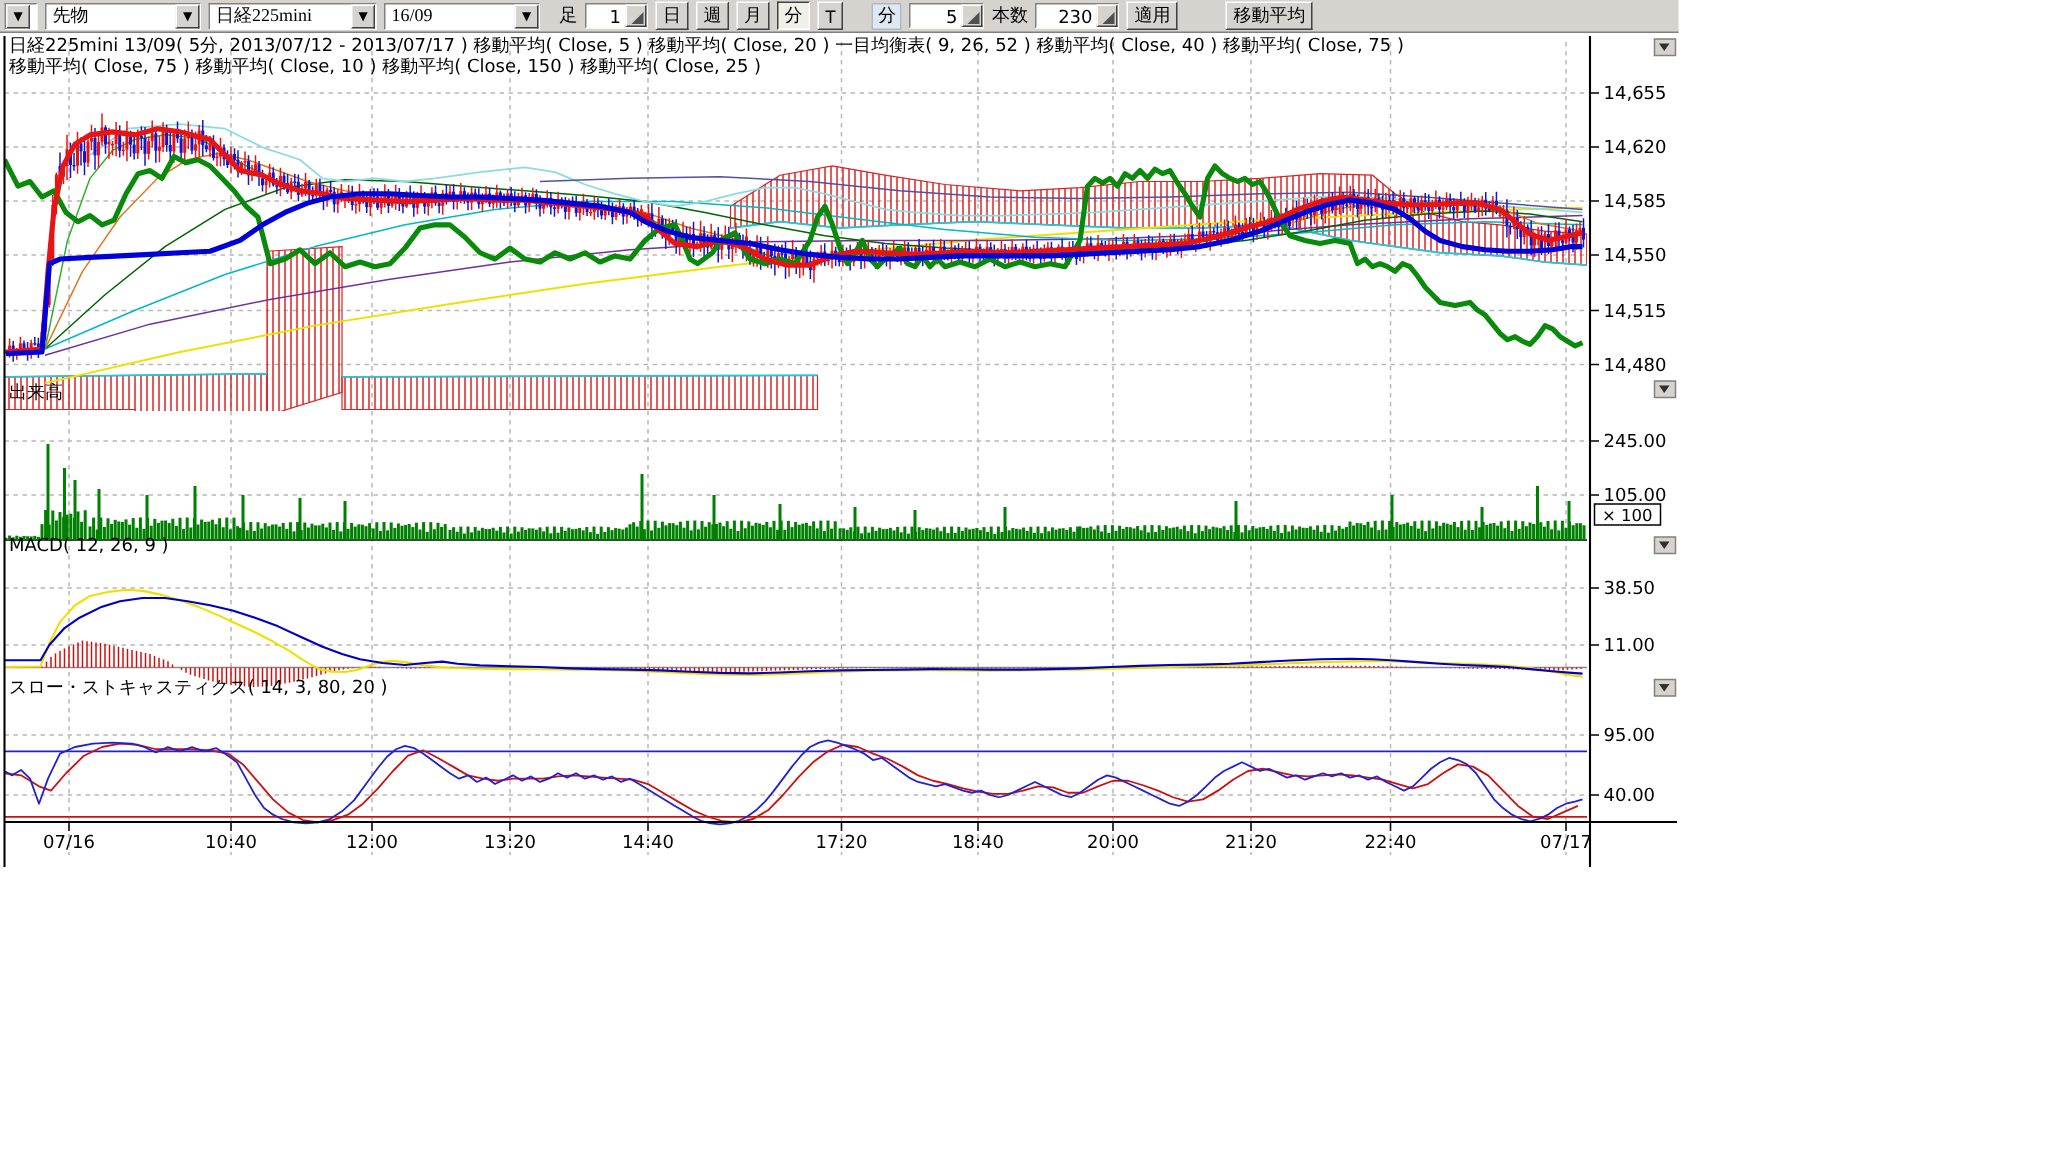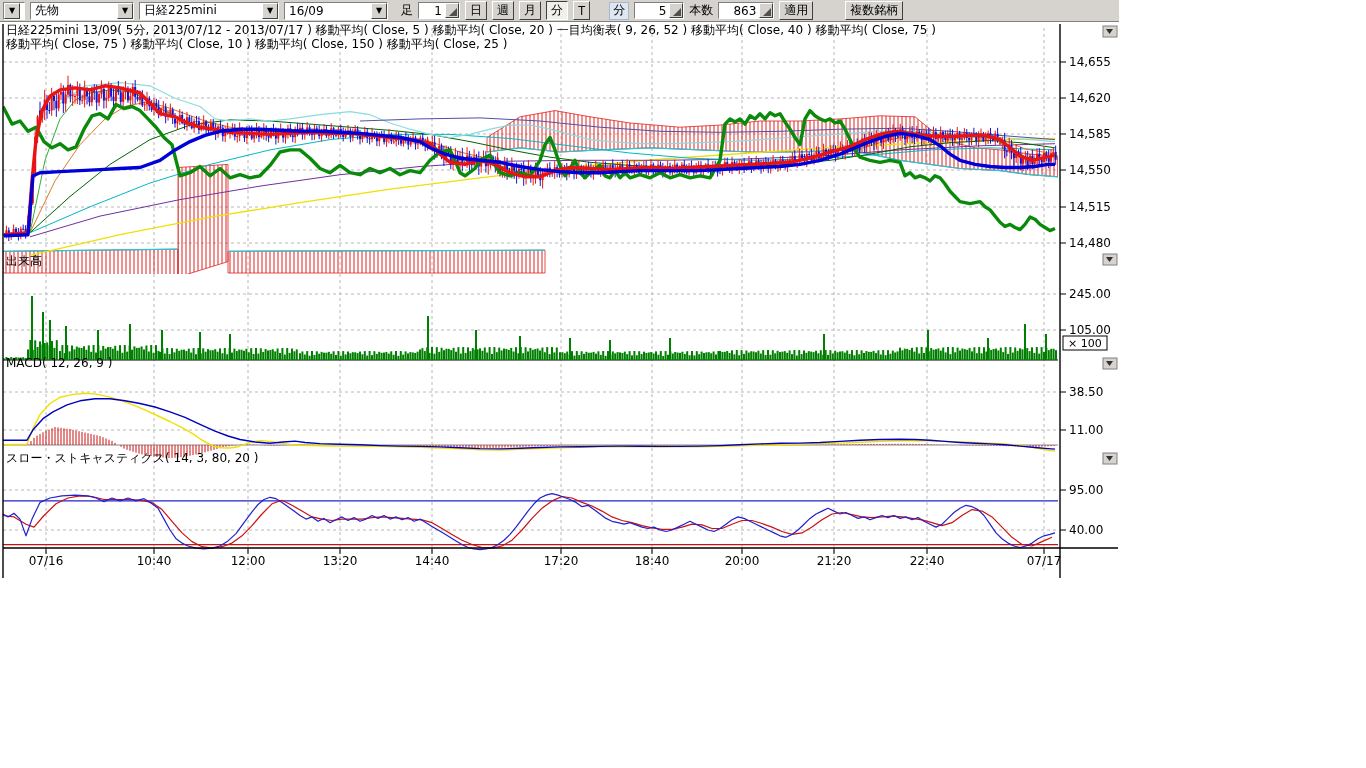--- a/index.html
+++ b/index.html
@@ -2,21 +2,21 @@
 <html><head>
 <meta charset="utf-8">
 <style>
   html,body{margin:0;padding:0;background:#fff;width:1366px;height:768px;overflow:hidden;
     font-family:"DejaVu Sans","Liberation Sans",sans-serif;}
   .toolbar{position:absolute;top:0;left:0;width:1119px;height:22px;background:#d6d3ce;
     display:flex;align-items:center;gap:5px;padding:1px 3px;box-sizing:border-box;font-size:12px;
     border-bottom:1px solid #808080;}
   .combo{background:#fff;border:1px solid;border-color:#808080 #fff #fff #808080;height:18px;
     display:flex;align-items:center;box-sizing:border-box;}
-  .combo .txt{padding:0 4px;flex:1;white-space:nowrap;overflow:hidden;}
+  .combo .txt{padding:0 4px;flex:1;white-space:nowrap;overflow:hidden;font-family:Liberation Serif, serif;}
   .combo .arrow,.dd{width:16px;height:16px;background:#d6d3ce;border:1px solid;
     border-color:#fff #404040 #404040 #fff;font-size:8px;display:flex;align-items:center;
     justify-content:center;box-sizing:border-box;color:#000;}
   .btn{height:19px;background:#d6d3ce;border:1px solid;border-color:#fff #404040 #404040 #fff;
     padding:0 4px;font-size:12px;display:flex;align-items:center;box-sizing:border-box;}
   .btn.pressed{border-color:#404040 #fff #fff #404040;background:#f0efe8;}
   .spin{background:#fff;border:1px solid;border-color:#808080 #fff #fff #808080;height:17px;
     display:flex;align-items:center;box-sizing:border-box;}
   .spin .num{padding:0 3px;text-align:right;}
   .grip{width:14px;height:15px;background:#d6d3ce;border:1px solid;
@@ -32,21 +32,21 @@
 <body>
 
 <div class="toolbar">
   <div class="combo" style="width:22px">
     <span class="arrow">▼</span>
   </div>
   <div class="combo" style="width:104px">
     <span class="txt">先物</span>
     <span class="arrow">▼</span>
   </div>
-  <div class="combo" style="width:140px">
+  <div class="combo" style="width:112px">
     <span class="txt">日経225mini</span>
     <span class="arrow">▼</span>
   </div>
   <div class="combo" style="width:104px">
     <span class="txt">16/09</span>
     <span class="arrow">▼</span>
   </div>
   <span class="lbl" style="margin-left:8px">足</span>
   <div class="spin">
     <span class="num" style="min-width:20px">1</span>
@@ -57,26 +57,26 @@
   <button class="btn pbtn">月</button>
   <button class="btn pbtn pressed">分</button>
   <button class="btn pbtn">T</button>
   <span class="hl" style="margin-left:14px">分</span>
   <div class="spin">
     <span class="num" style="min-width:28px">5</span>
     <span class="grip"></span>
   </div>
   <span class="lbl">本数</span>
   <div class="spin">
-    <span class="num" style="min-width:34px">863</span>
+    <span class="num" style="min-width:34px">230</span>
     <span class="grip"></span>
   </div>
   <button class="btn">適用</button>
   <span class="gap"></span>
-  <button class="btn">複数銘柄</button>
+  <button class="btn">移動平均</button>
 </div>
 
 <div id="chart-wrap">
   <svg id="chart-svg" width="1366" height="746">
       <defs>
         <pattern id="hatch" width="4" height="6" patternUnits="userSpaceOnUse">
           <path d="M2 0 V6" stroke="#dd2222" stroke-width="1"></path>
         </pattern>
         <clipPath id="pclip">
           <rect x="3" y="2" width="1055" height="250"></rect>

